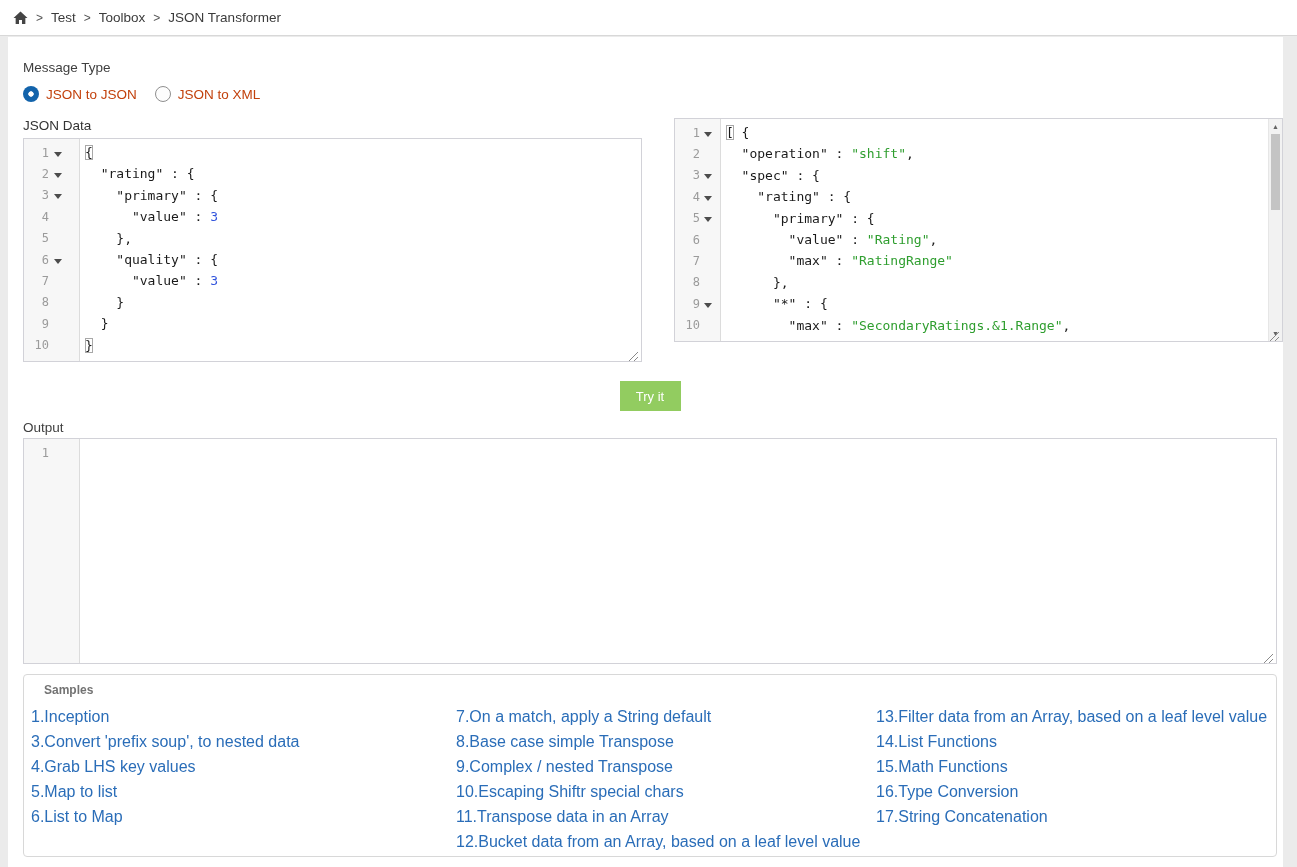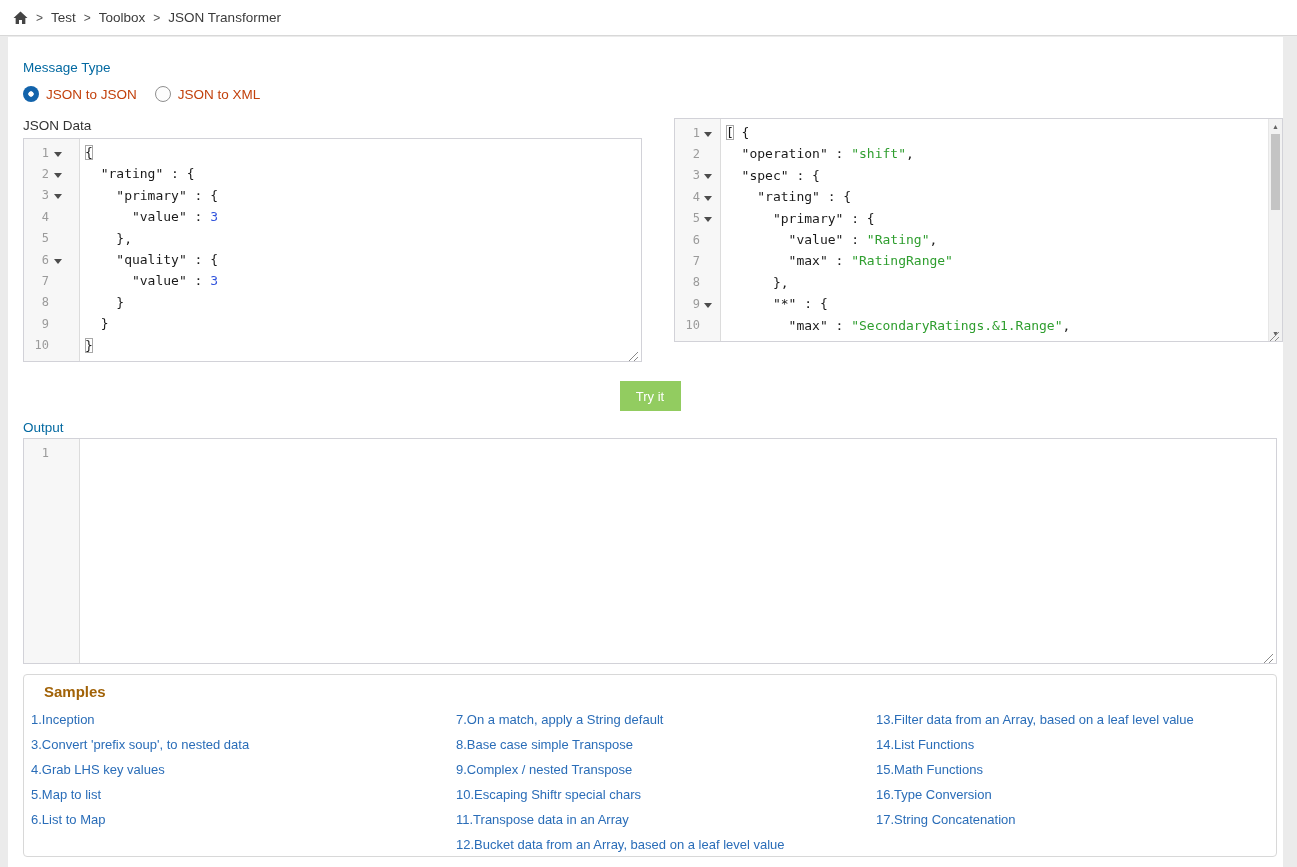--- a/index.html
+++ b/index.html
@@ -21,21 +21,21 @@
   .crumb-sep { color:#555; font-size:12px; }
   .crumb { color:#3b3b3b; text-decoration:none; cursor:pointer; }
   .home-icon { display:inline-flex; align-items:center; cursor:pointer; }
 
   
   .main {
     position:absolute; top:37px; left:8px; width:1275px; height:830px;
     background:#ffffff; padding:23px 0 0 15px;
   }
 
-  .section-label { font-size:13.5px; color:#0369a1; }
+  .section-label { font-size:13.5px; color:#404040; }
 
   
   .radio-row { display:flex; align-items:center; gap:18px; margin-top:11px; }
   .radio-option { display:flex; align-items:center; gap:7px; cursor:pointer; }
   .radio-circle {
     width:16px; height:16px; border-radius:50%;
     border:1px solid #8f8f8f; background:#fdfdfd; flex:0 0 16px;
   }
   .radio-option.selected .radio-circle {
     border:none;
@@ -118,27 +118,27 @@
   
   .output-label { margin-top:9px; }
   .output-wrap { margin-top:3px; }
 
   
   .samples-panel {
     width:1254px; margin-top:10px; height:183px;
     border:1px solid #d8d8d8; border-radius:4px; background:#fff;
     padding:8px 0 0 0; overflow:hidden;
   }
-  .samples-title { font-size:15px; font-weight:bold; color:#a16207; padding-left:20px; }
+  .samples-title { font-size:12px; font-weight:bold; color:#737373; padding-left:20px; }
   .samples-cols { display:flex; padding-left:7px; margin-top:12px; }
   .samples-col1 { width:425px; }
   .samples-col2 { width:420px; }
   .samples-col3 { flex:1; }
   .sample-link {
-    display:block; font-size:13px; line-height:16px; margin-bottom:9px;
+    display:block; font-size:16px; line-height:16px; margin-bottom:9px;
     color:var(--link_blue); text-decoration:none; cursor:pointer;
     white-space:nowrap;
   }
 </style>
 </head>
 <body>
 
 <div class="breadcrumb-bar">
   <span class="home-icon">
     <svg width="15" height="14" viewBox="0 0 16 15">

